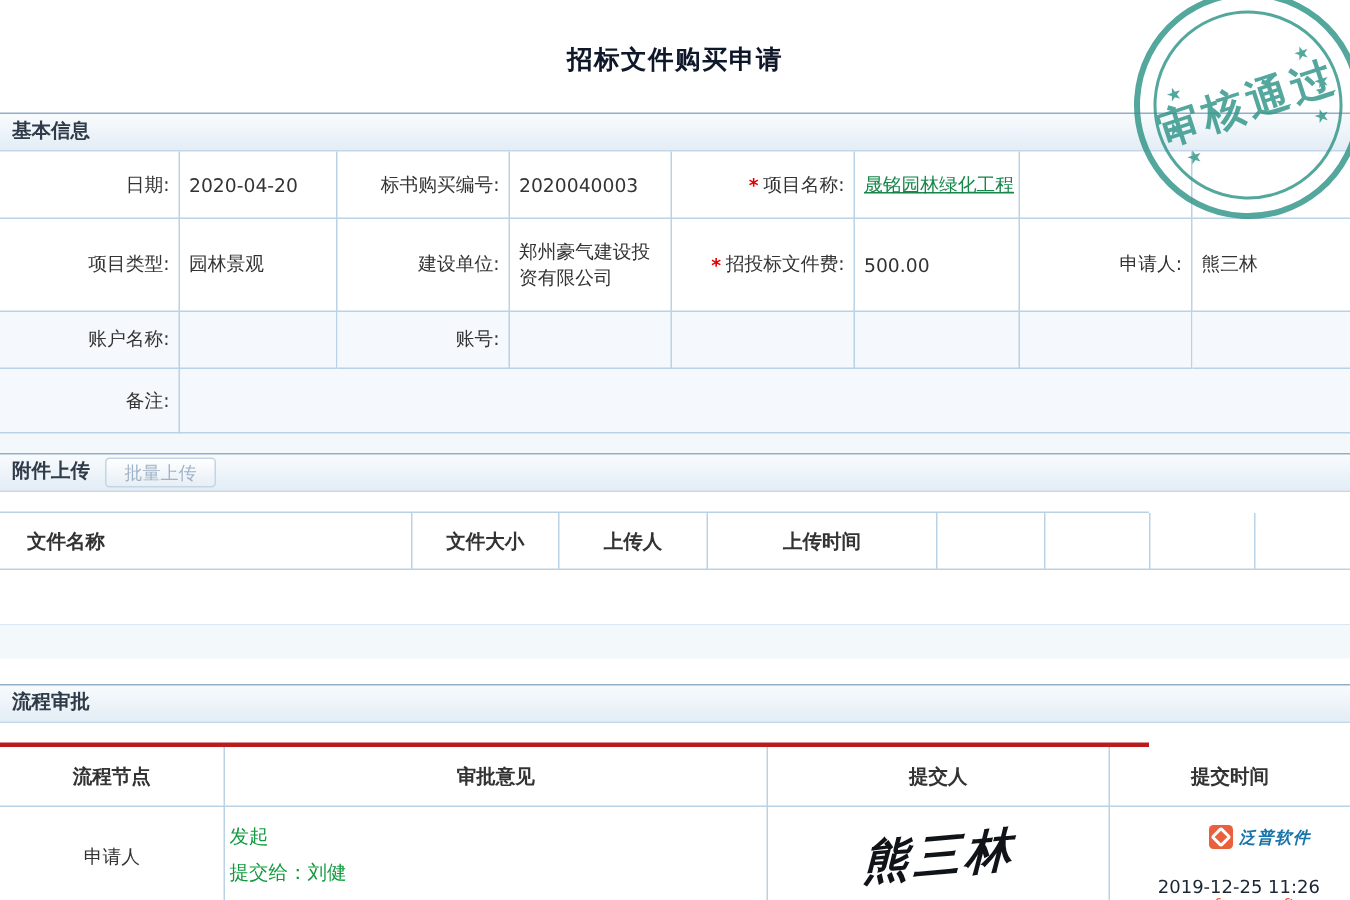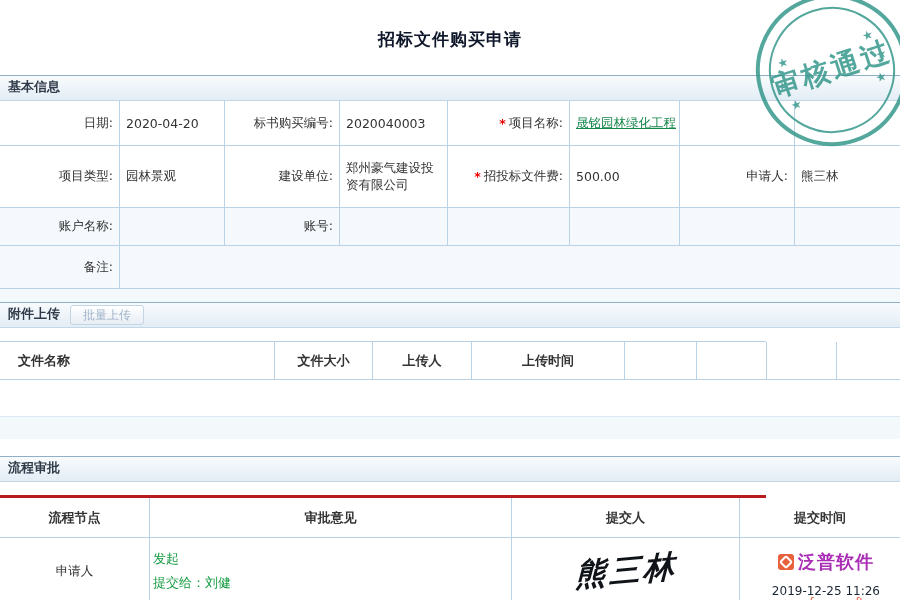--- a/index.html
+++ b/index.html
@@ -81,21 +81,21 @@
   .green { color:#119a3e; font-size:13px; line-height:24px; }
   .cell.sig { justify-content:center; }
   .signature {
     font-size:31px; font-weight:bold; font-style:italic; color:#101418;
     transform:rotate(-5deg) skewX(-6deg); letter-spacing:3px; white-space:nowrap;
   }
   .cell.time-cell { position:relative; }
   .wm-brand-row { position:absolute; top:12px; right:26px; display:flex; align-items:center; gap:4px; opacity:0.92; }
   .wm-icon { width:16px; height:16px; background:#e8542c; border-radius:3px; position:relative; display:inline-block; }
   .wm-icon::after { content:""; position:absolute; inset:3px; border:2px solid #fff; border-radius:2px; transform:rotate(45deg); }
-  .wm-brand { color:#a21caf; font-size:18px; font-weight:bold; letter-spacing:1px; }
+  .wm-brand { color:#0369a1; font-size:11px; font-weight:bold; letter-spacing:1px;font-style:italic; }
   .wm-url { position:absolute; top:58px; right:8px; color:#e8542c; font-size:11.5px; opacity:0.92; }
   .submit-time { position:absolute; top:46px; right:20px; font-size:12px; color:#1a2633; z-index:2; }
 </style>
 </head>
 <body>
 
 <div class="header">
   <div class="page-title">招标文件购买申请</div>
 </div>
 

